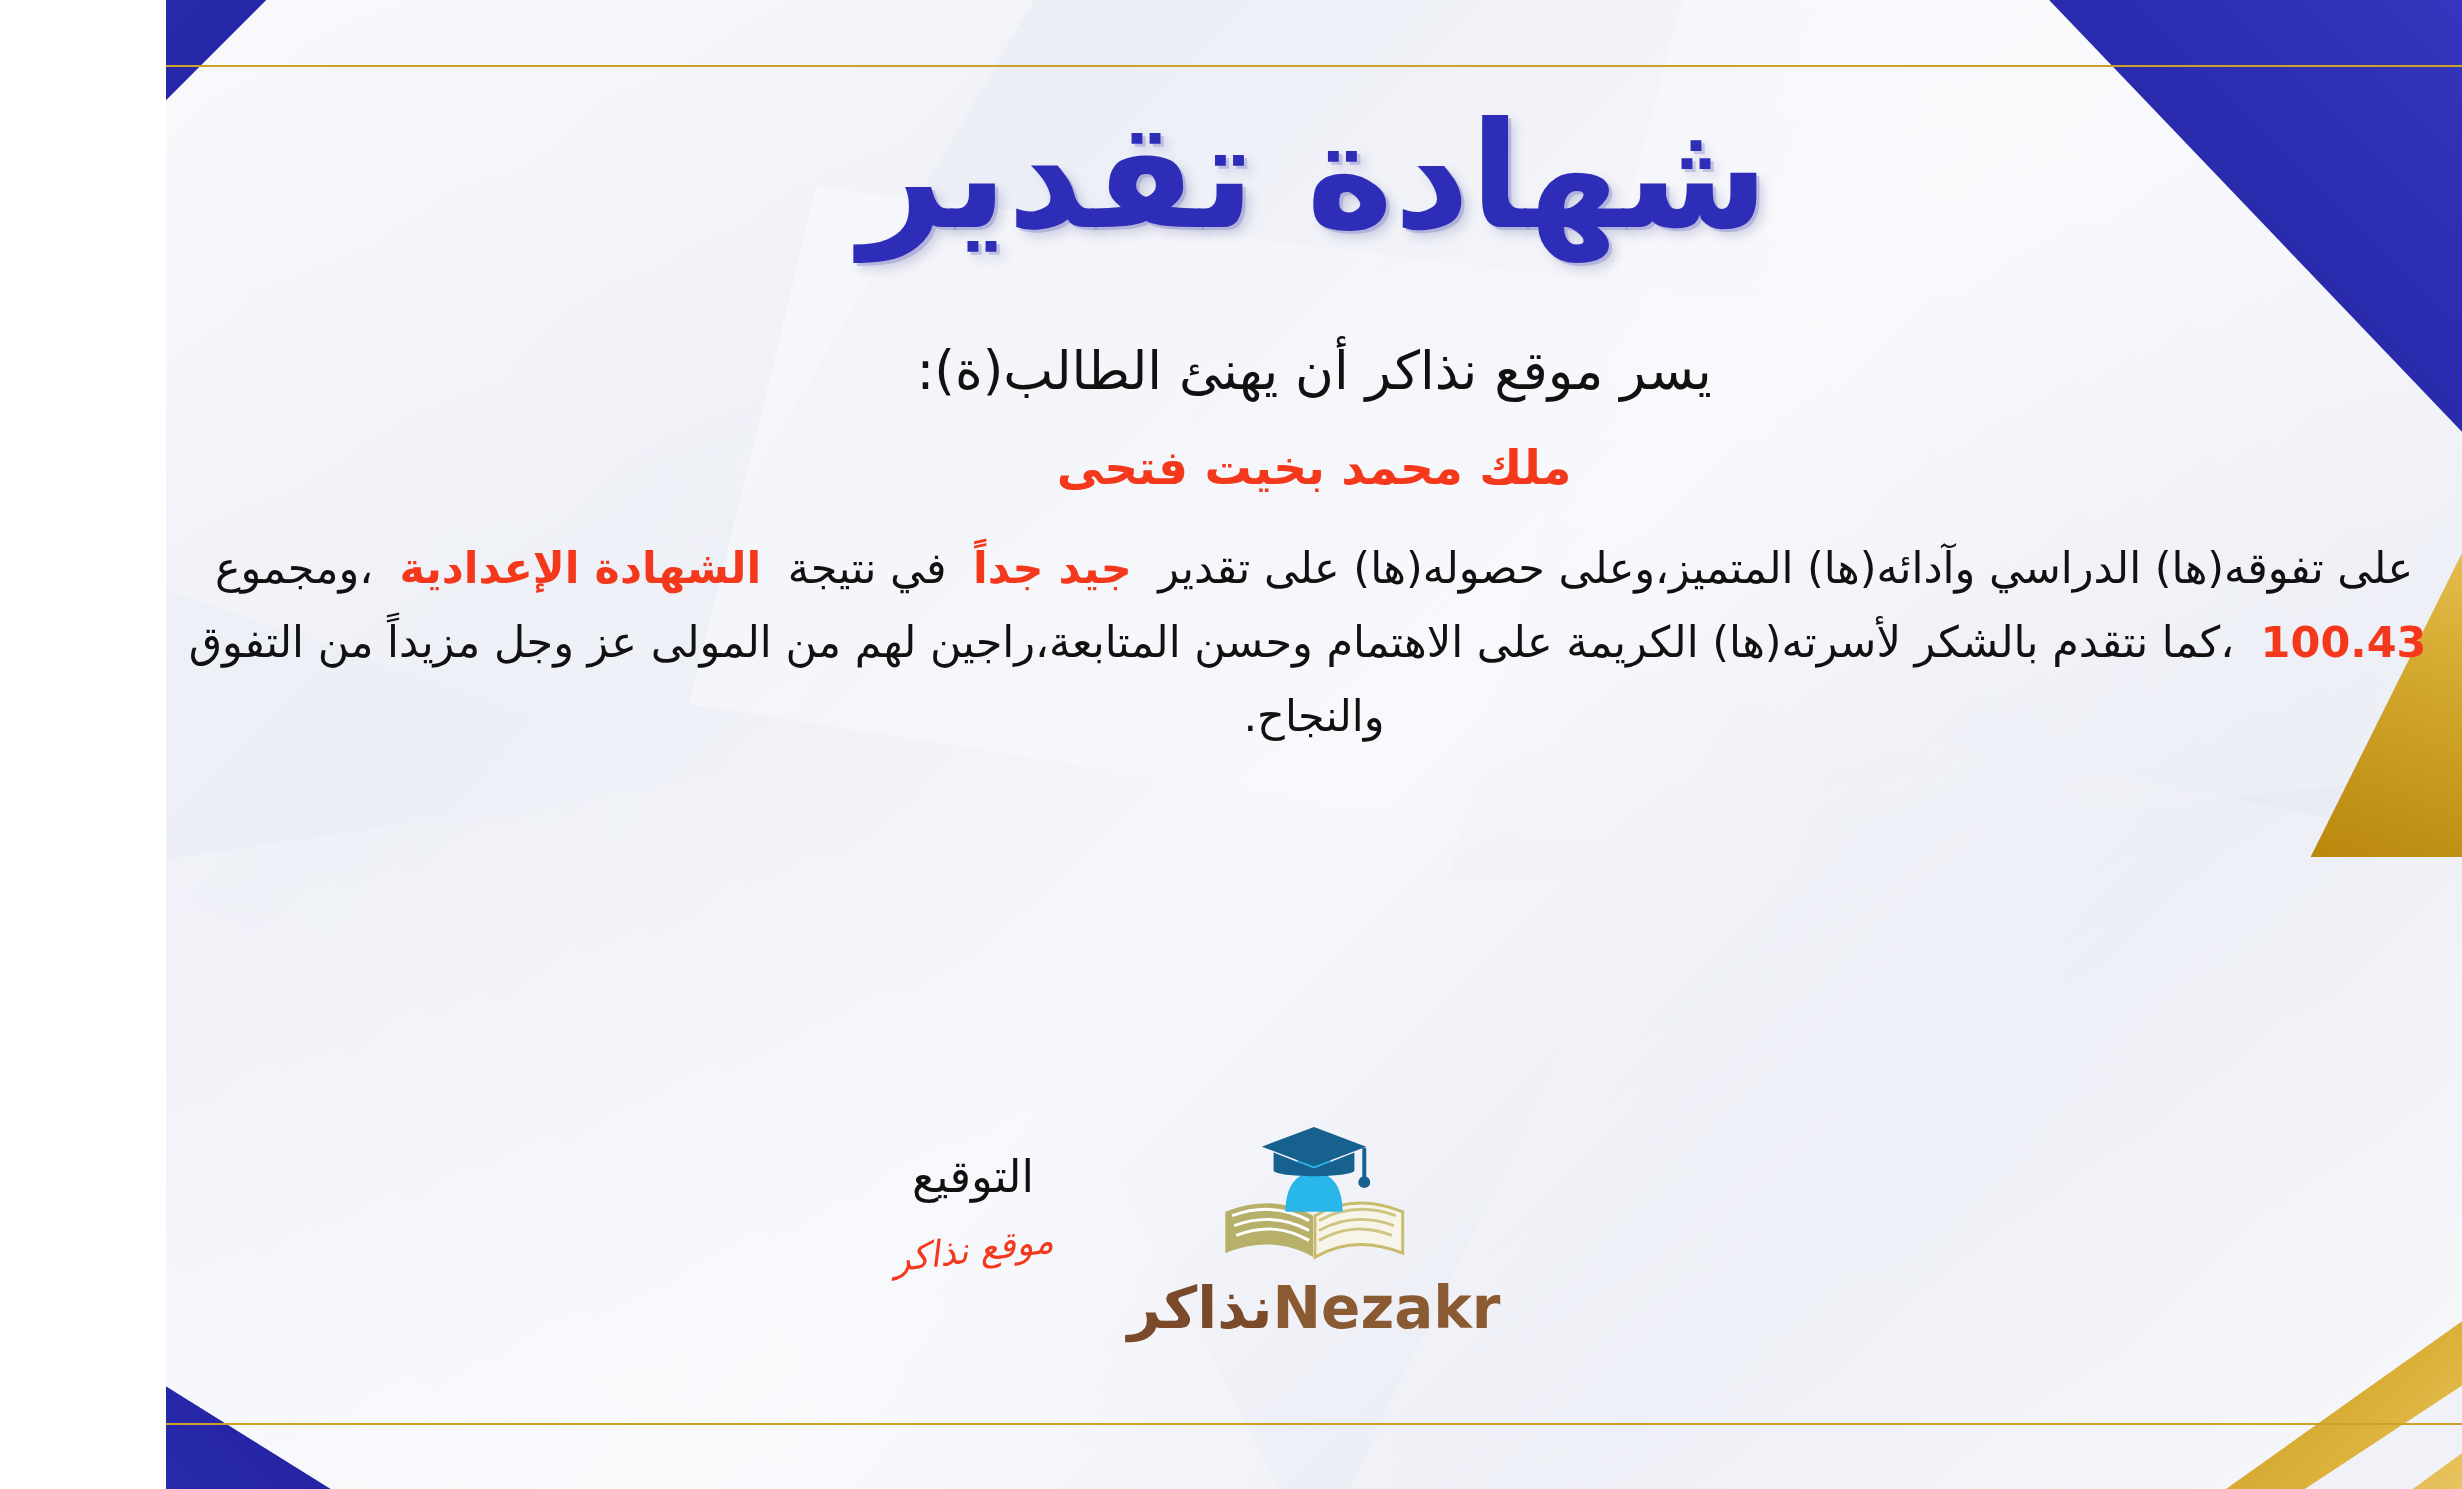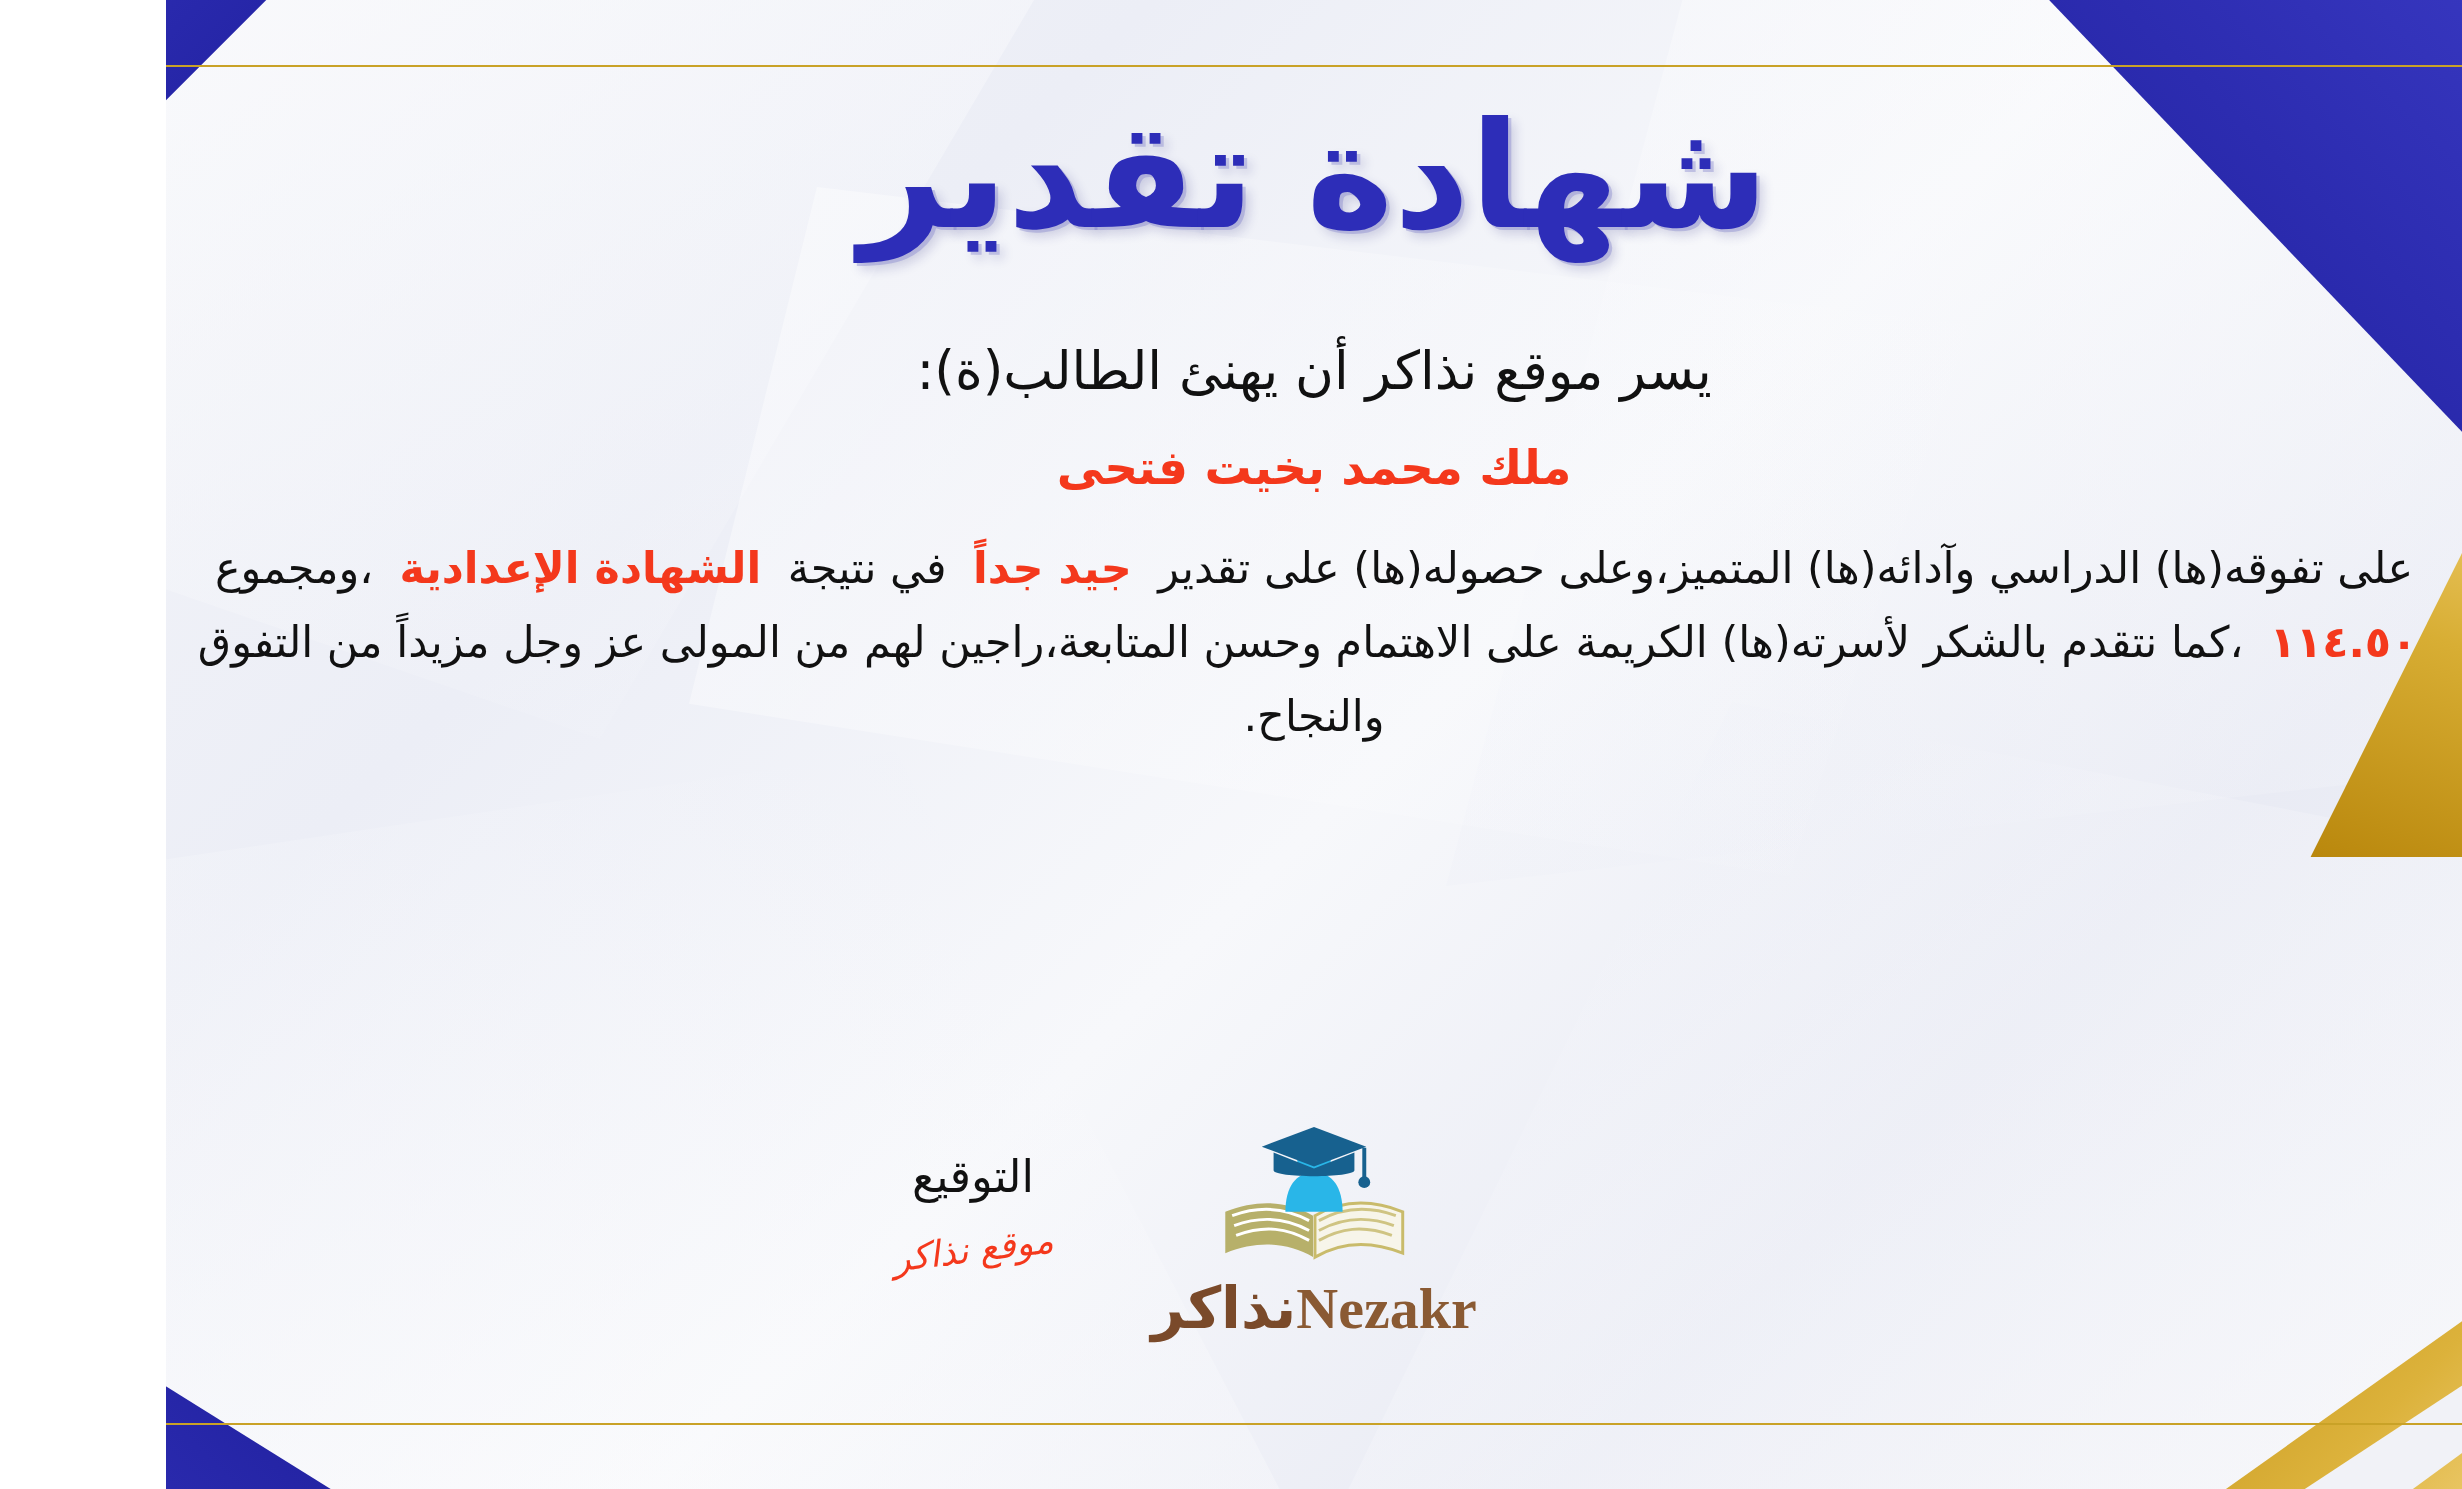--- a/index.html
+++ b/index.html
@@ -244,21 +244,21 @@
   }
   .logo-mark { display: block; margin: 0 auto; }
   .logo-word {
     margin-top: 3px;
     font-size: 58px;
     font-weight: bold;
     color: #7a4a2a;
     direction: rtl;
     letter-spacing: 0px;
   }
-  .logo-word .latin { color: #8a5a33; font-family: Liberation Serif, serif; }
+  .logo-word .latin { color: #8a5a33; }
 </style>
 </head>
 <body>
 
 <div class="certificate">
 
   <div class="facet f1"></div>
   <div class="facet f2"></div>
   <div class="facet f3"></div>
   <div class="facet f4"></div>
@@ -293,21 +293,21 @@
     <div class="greeting">يسر موقع نذاكر أن يهنئ الطالب(ة):</div>
 
     <div class="student-name">ملك محمد بخيت فتحى</div>
 
     <div class="body-text">
       <span>على تفوقه(ها) الدراسي وآدائه(ها) المتميز،وعلى حصوله(ها) على تقدير</span>
       <span class="hl hl-spaced">جيد جداً</span>
       <span>في نتيجة</span>
       <span class="hl hl-spaced">الشهادة الإعدادية</span>
       <span>،ومجموع</span>
-      <span class="hl hl-spaced">١١٤.٥٠</span>
+      <span class="hl hl-spaced">100.43</span>
       <span>،كما نتقدم بالشكر لأسرته(ها) الكريمة على الاهتمام وحسن المتابعة،راجين لهم من المولى عز وجل مزيداً من التفوق والنجاح.</span>
     </div>
 
     <div class="bottom-row">
 
       <div class="signature-block">
         <div class="signature-label">التوقيع</div>
         <div class="signature-script">موقع نذاكر</div>
       </div>
 

